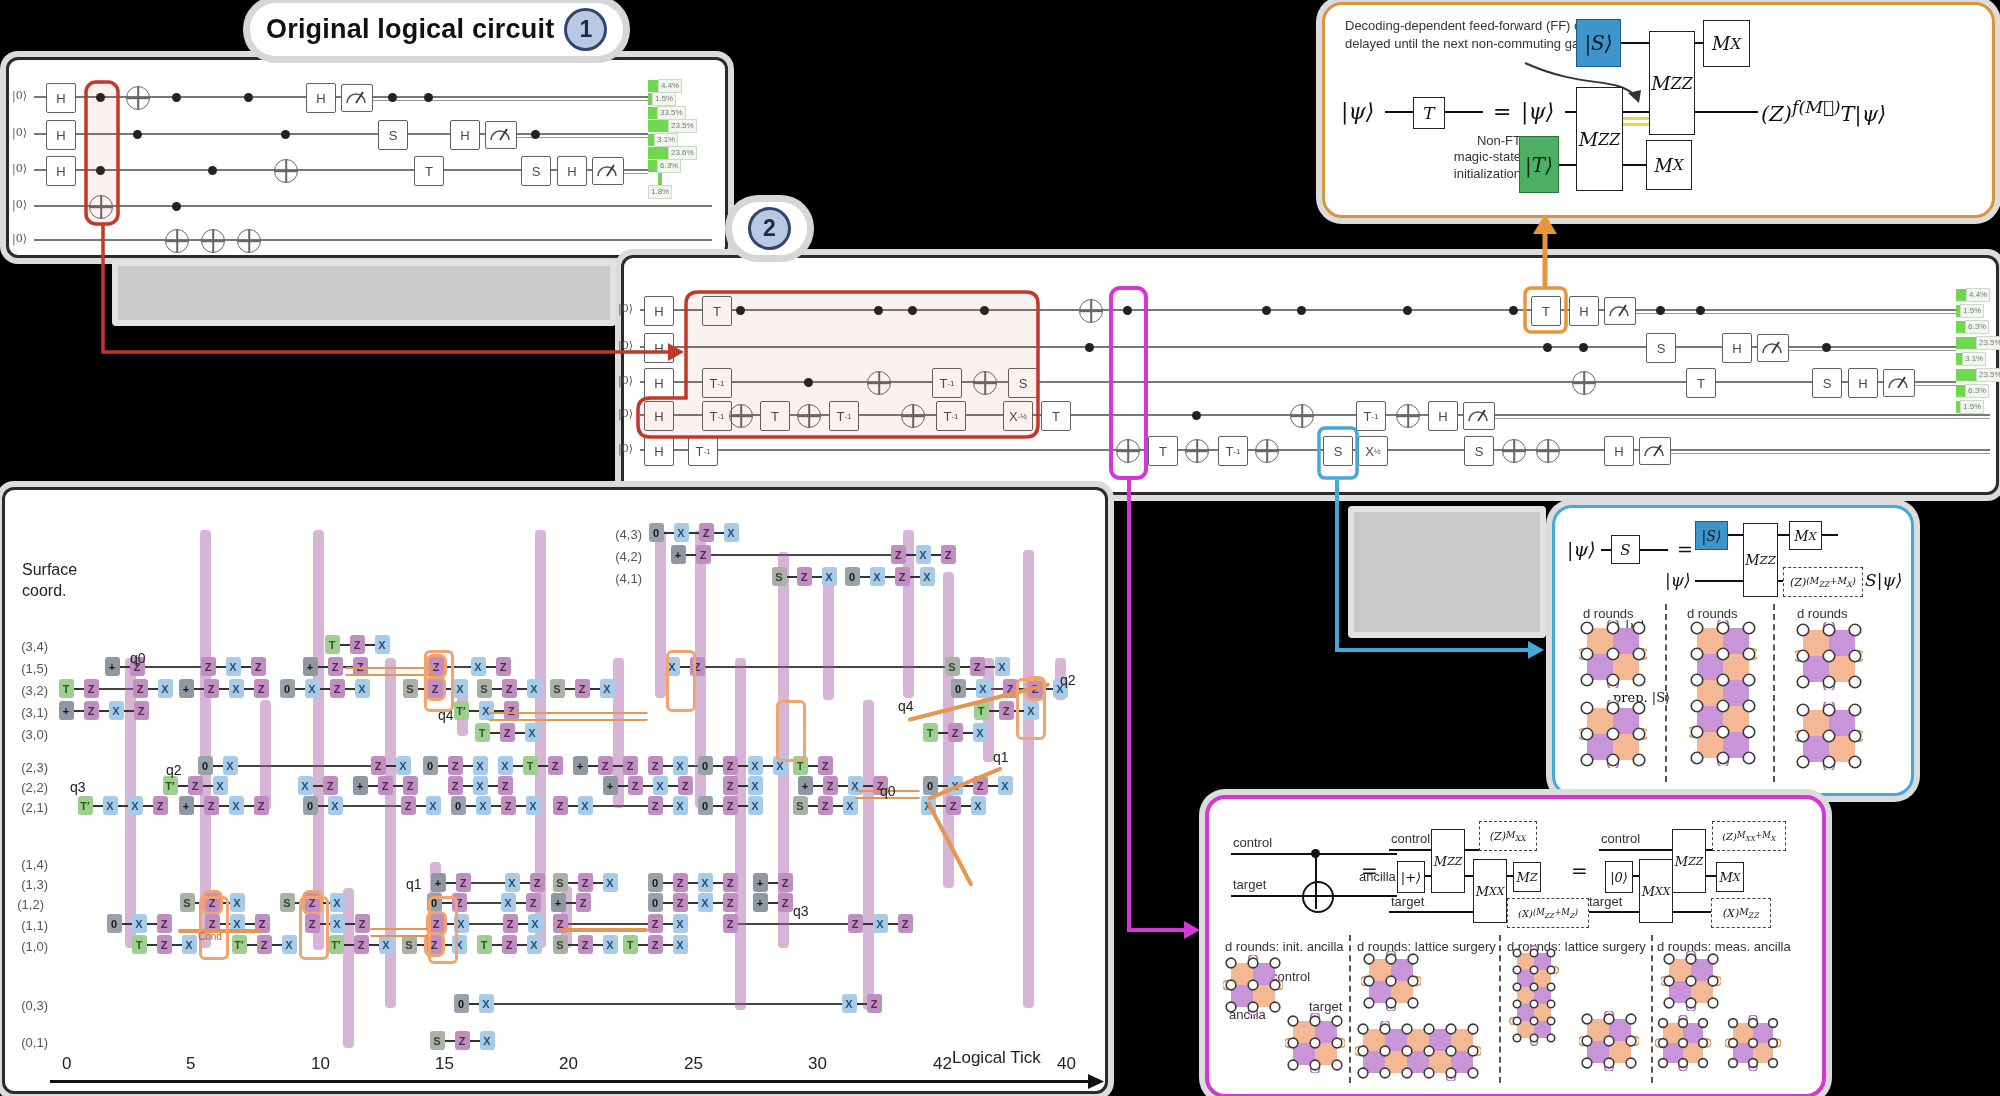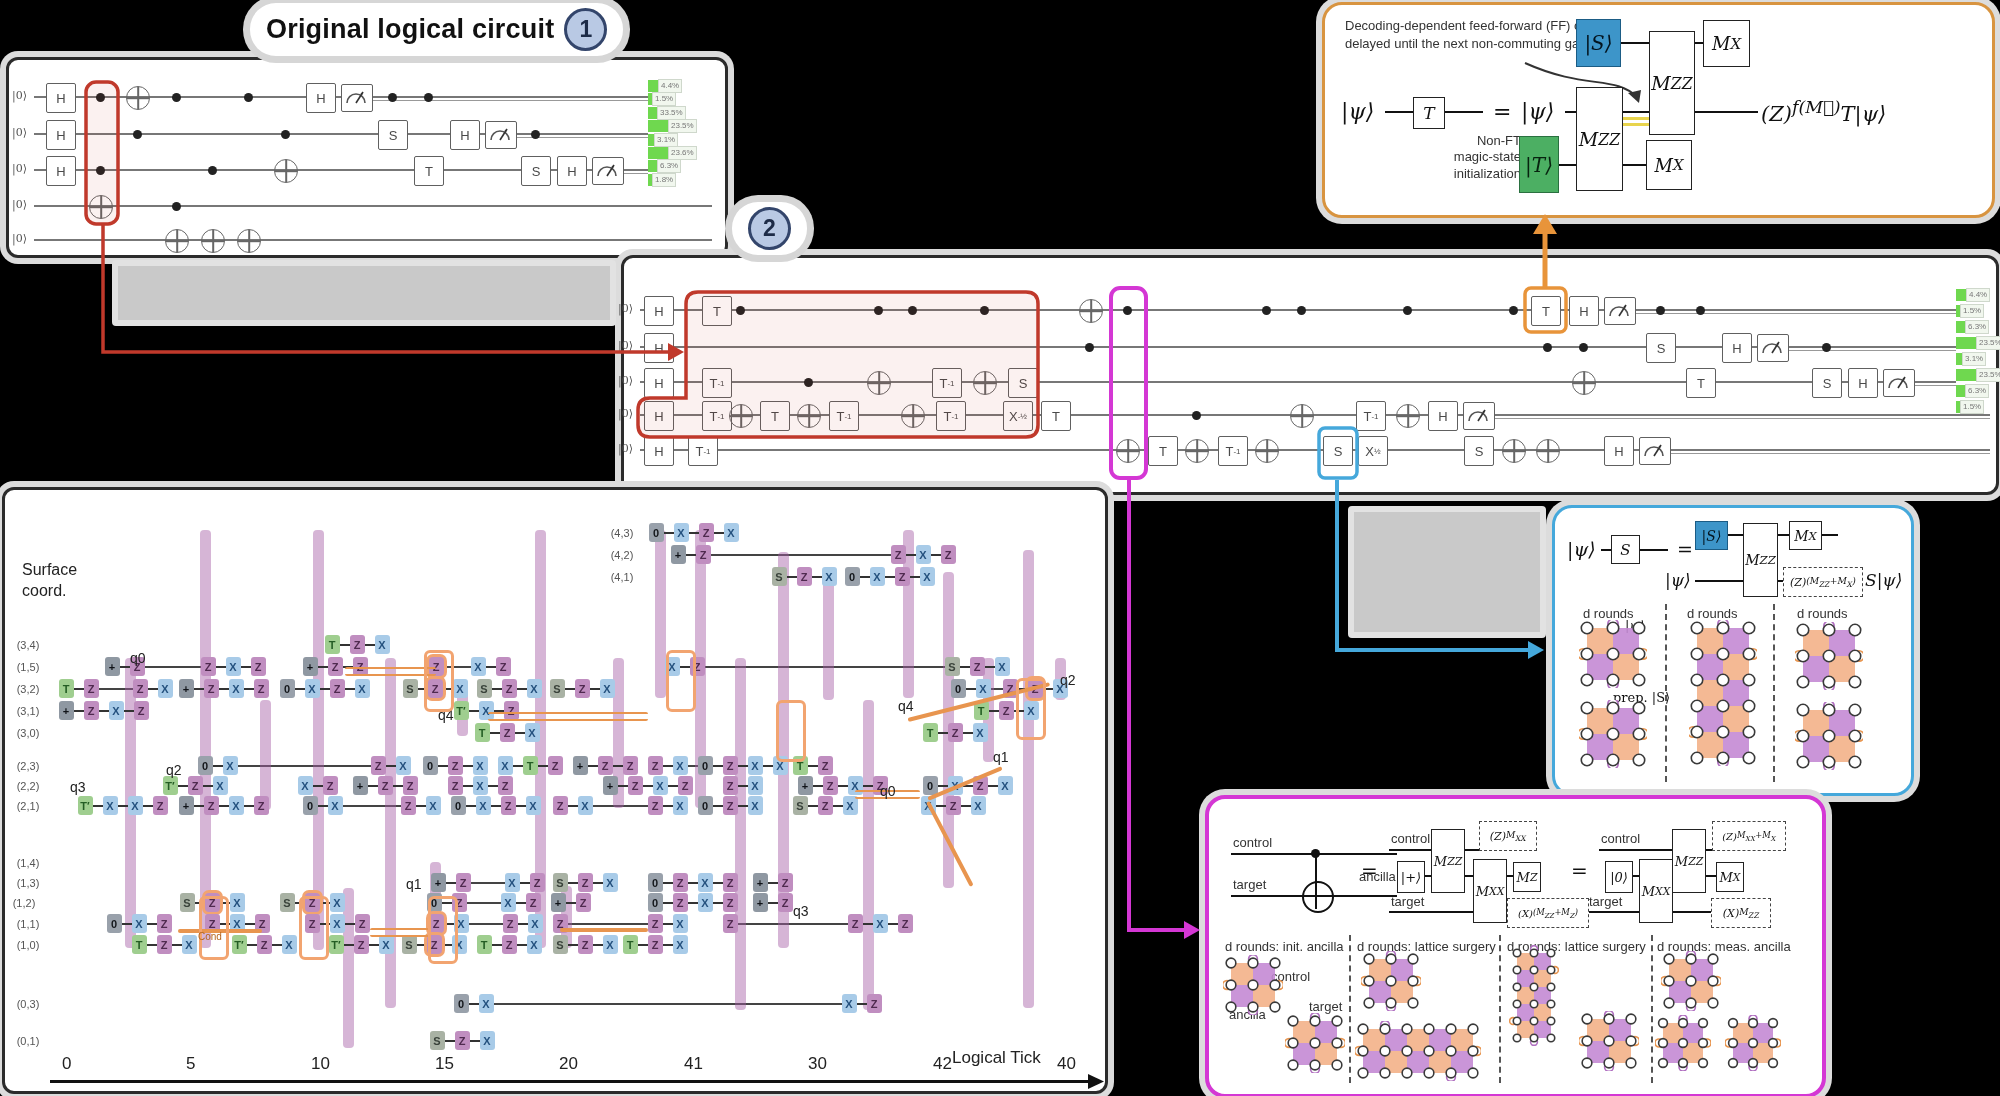--- a/index.html
+++ b/index.html
@@ -28,21 +28,21 @@
   .oplus{position:absolute;width:22px;height:22px;border:1.6px solid #666;border-radius:50%;background:transparent;z-index:2;}
   .oplus:before{content:"";position:absolute;left:50%;top:0;width:1.6px;height:100%;background:#666;transform:translateX(-50%);}
   .oplus:after{content:"";position:absolute;top:50%;left:0;height:1.6px;width:100%;background:#666;transform:translateY(-50%);}
   .meter{position:absolute;width:30px;height:26px;background:#fff;border:1.5px solid #606060;border-radius:2px;z-index:2;}
   .ket{position:absolute;font-family:"DejaVu Serif",serif;font-size:11px;color:#555;z-index:2;}
   .histrow{position:absolute;display:flex;align-items:center;z-index:2;}
   .histbar{height:12px;background:#6fd84f;}
   .histlab{font-size:8px;color:#777;background:#f1f7ee;border:.5px solid #cfd8cc;padding:0 2px;height:12px;line-height:12px;}
   .chip{position:absolute;width:15px;height:19px;border-radius:3px;display:flex;align-items:center;
         justify-content:center;font-size:11px;font-weight:bold;z-index:3;}
-  .rowlab{position:absolute;font-size:11px;color:#555;text-align:center;width:40px;z-index:2;}
+  .rowlab{position:absolute;font-size:13px;color:#555;text-align:right;width:40px;z-index:2;}
   .qlab{position:absolute;font-size:14px;color:#222;z-index:4;}
   .bar{position:absolute;width:11px;background:rgba(163,92,163,.45);border-radius:4px;z-index:2;}
   .oline{position:absolute;background:#e8954f;z-index:3;border-radius:2px;}
   .oring{position:absolute;border:3px solid #f2a470;border-radius:6px;z-index:4;}
   .gridv{position:absolute;width:1px;z-index:0;}
   .ticklab{position:absolute;font-size:17px;color:#222;z-index:2;}
   .small{font-size:13px;color:#333;}
   .mathtxt{position:absolute;font-family:"DejaVu Serif",serif;font-style:italic;color:#111;z-index:2;}
   .mbox{position:absolute;background:#fff;border:1.8px solid #222;display:flex;align-items:center;
         justify-content:center;font-family:"DejaVu Serif",serif;font-style:italic;color:#111;z-index:2;}
@@ -160,21 +160,21 @@
         <div class="histlab">3.1%</div>
       </div>
       <div class="histrow" style="left: 648px; top: 146px;">
         <div class="histbar" style="width: 20px;"></div>
         <div class="histlab">23.6%</div>
       </div>
       <div class="histrow" style="left: 648px; top: 159.4px;">
         <div class="histbar" style="width: 9px;"></div>
         <div class="histlab">6.3%</div>
       </div>
-      <div class="histrow" style="left: 648px; top: 172.8px;">
+      <div class="histrow" style="left: 648px; top: 172.8px; flex-direction: column;">
         <div class="histbar" style="width: 4px;"></div>
         <div class="histlab">1.8%</div>
       </div>
     </div>
   <div id="c2">
       <div class="wire" style="left: 640px; top: 309.2px; width: 1316px;"></div>
       <div class="ket" style="left: 618px; top: 302px;">|0⟩</div>
       <div class="wire" style="left: 640px; top: 346.2px; width: 1316px;"></div>
       <div class="ket" style="left: 618px; top: 339px;">|0⟩</div>
       <div class="wire" style="left: 640px; top: 381.2px; width: 1316px;"></div>
@@ -331,21 +331,21 @@
       <div class="ticklab" style="left: 62px; top: 1054px;">0</div>
       <div class="gridv" style="left: 192px; top: 522px; height: 536px; border-left: 1px dashed rgba(90, 90, 90, 0.55);"></div>
       <div class="ticklab" style="left: 186px; top: 1054px;">5</div>
       <div class="gridv" style="left: 317px; top: 522px; height: 536px; border-left: 1px dashed rgba(90, 90, 90, 0.55);"></div>
       <div class="ticklab" style="left: 311px; top: 1054px;">10</div>
       <div class="gridv" style="left: 441px; top: 522px; height: 536px; border-left: 1px dashed rgba(90, 90, 90, 0.55);"></div>
       <div class="ticklab" style="left: 435px; top: 1054px;">15</div>
       <div class="gridv" style="left: 565px; top: 522px; height: 536px; border-left: 1px dashed rgba(90, 90, 90, 0.55);"></div>
       <div class="ticklab" style="left: 559px; top: 1054px;">20</div>
       <div class="gridv" style="left: 690px; top: 522px; height: 536px; border-left: 1px dashed rgba(90, 90, 90, 0.55);"></div>
-      <div class="ticklab" style="left: 684px; top: 1054px;">41</div>
+      <div class="ticklab" style="left: 684px; top: 1054px;">25</div>
       <div class="gridv" style="left: 814px; top: 522px; height: 536px; border-left: 1px dashed rgba(90, 90, 90, 0.55);"></div>
       <div class="ticklab" style="left: 808px; top: 1054px;">30</div>
       <div class="gridv" style="left: 939px; top: 522px; height: 536px; border-left: 1px dashed rgba(90, 90, 90, 0.55);"></div>
       <div class="ticklab" style="left: 933px; top: 1054px;">42</div>
       <div class="gridv" style="left: 1063px; top: 522px; height: 536px; border-left: 1px dashed rgba(90, 90, 90, 0.55);"></div>
       <div class="ticklab" style="left: 1057px; top: 1054px;">40</div>
       <div class="gridv" style="left: 68px; top: 522px; height: 536px; background: rgba(0, 0, 0, 0.05);"></div>
       <div class="gridv" style="left: 92.875px; top: 522px; height: 536px; background: rgba(0, 0, 0, 0.05);"></div>
       <div class="gridv" style="left: 117.75px; top: 522px; height: 536px; background: rgba(0, 0, 0, 0.05);"></div>
       <div class="gridv" style="left: 142.625px; top: 522px; height: 536px; background: rgba(0, 0, 0, 0.05);"></div>

